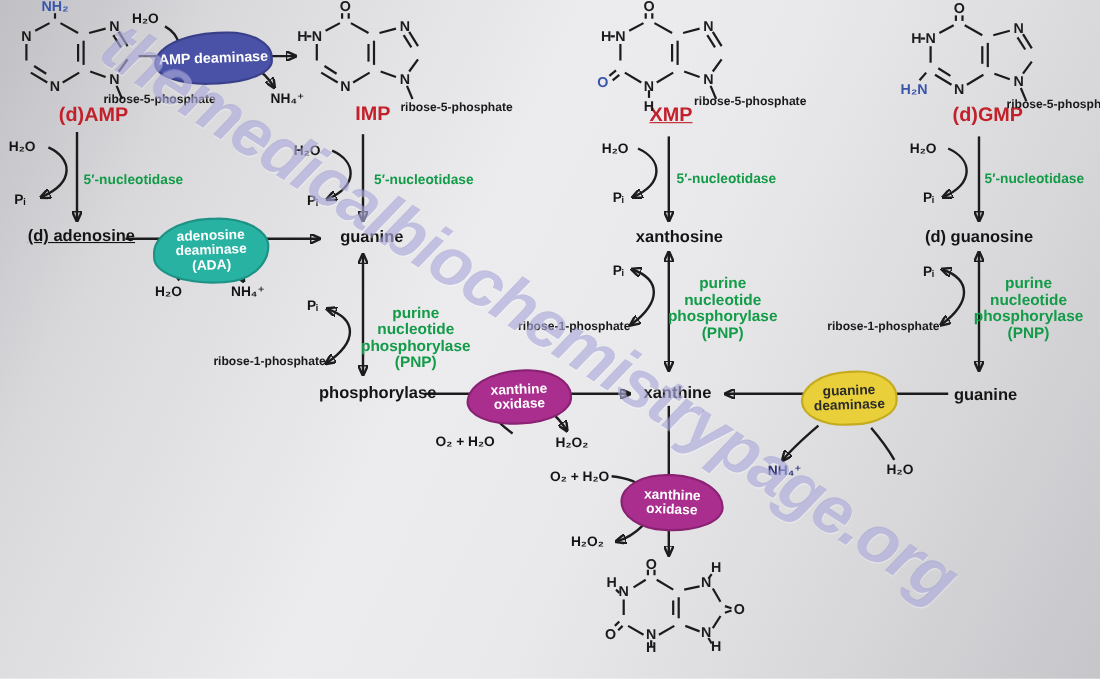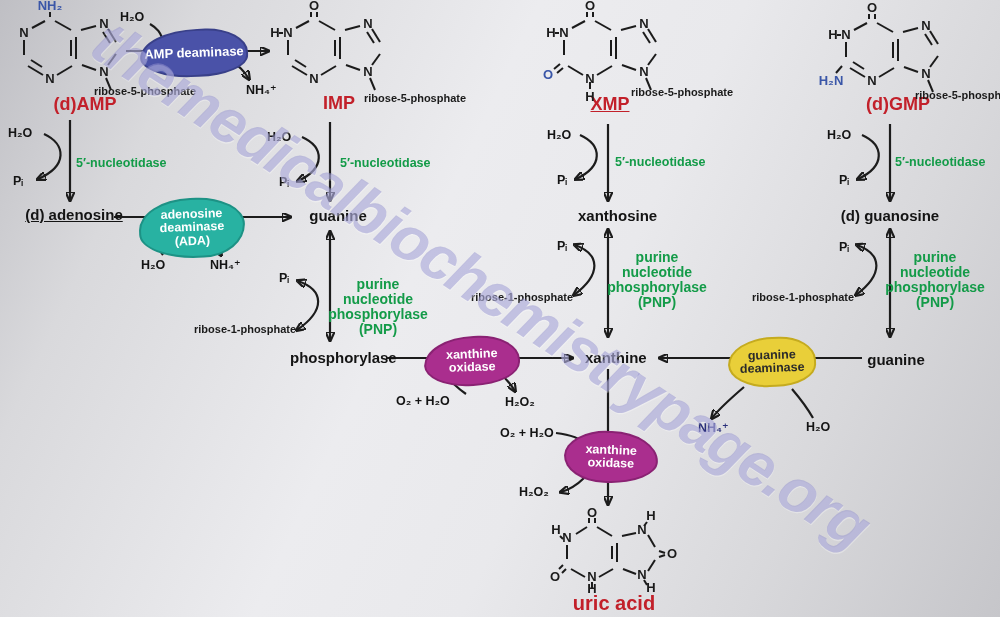--- a/index.html
+++ b/index.html
@@ -104,21 +104,20 @@
 oxidase</div>
   <div id="blob-gd" class="abs blob" style="left:728px;top:337px;width:84px;height:46px;">guanine
 deaminase</div>
   <div id="blob-xo2" class="abs blob" style="left:564px;top:431px;width:90px;height:48px;">xanthine
 oxidase</div>
 
   <div class="abs redlbl" style="left:34px;top:94px;width:102px;">(d)AMP</div>
   <div class="abs redlbl" style="left:304px;top:93px;width:70px;">IMP</div>
   <div class="abs redlbl" style="left:575px;top:94px;width:70px;text-decoration:underline;">XMP</div>
   <div class="abs redlbl" style="left:838px;top:94px;width:92px;text-align:right;">(d)GMP</div>
-  <div class="abs redlbl" style="left:558px;top:592px;width:112px;font-size:20px;">uric acid</div>
 
   <div class="abs cmpd" style="left:18px;top:206px;width:112px;text-decoration:underline;">(d) adenosine</div>
   <div class="abs cmpd" style="left:300px;top:207px;width:76px;">guanine</div>
   <div class="abs cmpd" style="left:578px;top:207px;width:76px;">xanthosine</div>
   <div class="abs cmpd" style="left:838px;top:207px;width:104px;">(d) guanosine</div>
   <div class="abs cmpd" style="left:290px;top:349px;width:94px;">phosphorylase</div>
   <div class="abs cmpd" style="left:585px;top:349px;width:60px;">xanthine</div>
   <div class="abs cmpd" style="left:866px;top:351px;width:60px;">guanine</div>
 
   <div class="abs greenlbl" style="left:76px;top:156px;">5′-nucleotidase</div>

